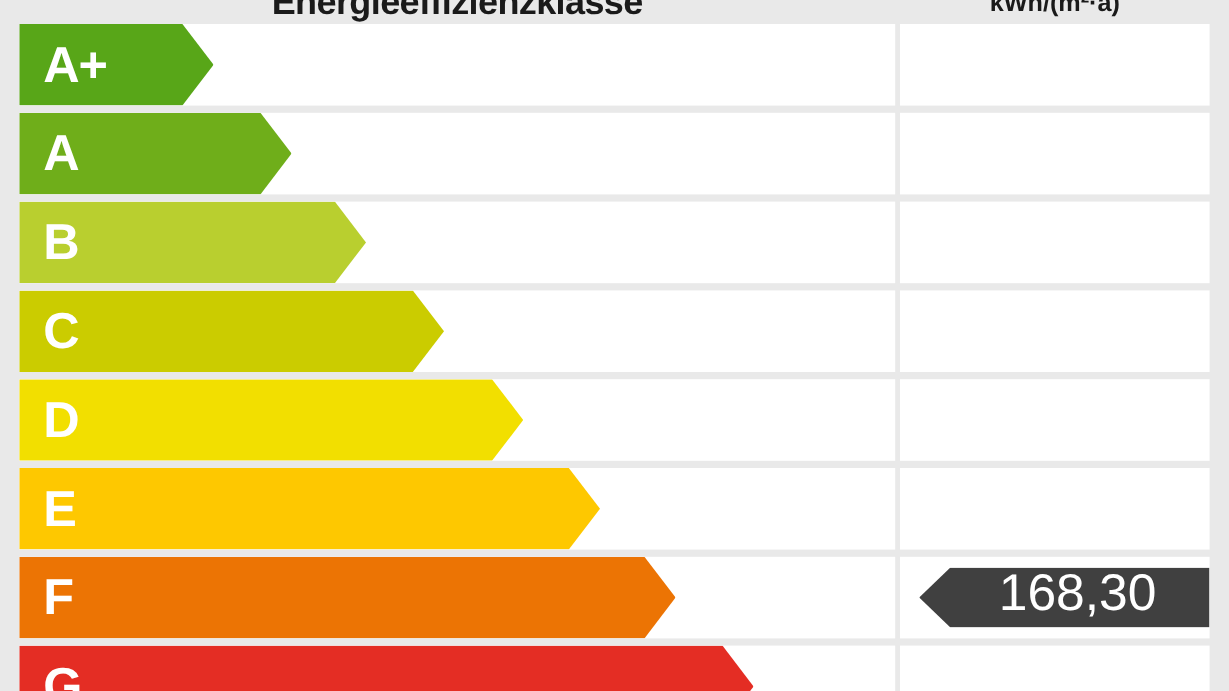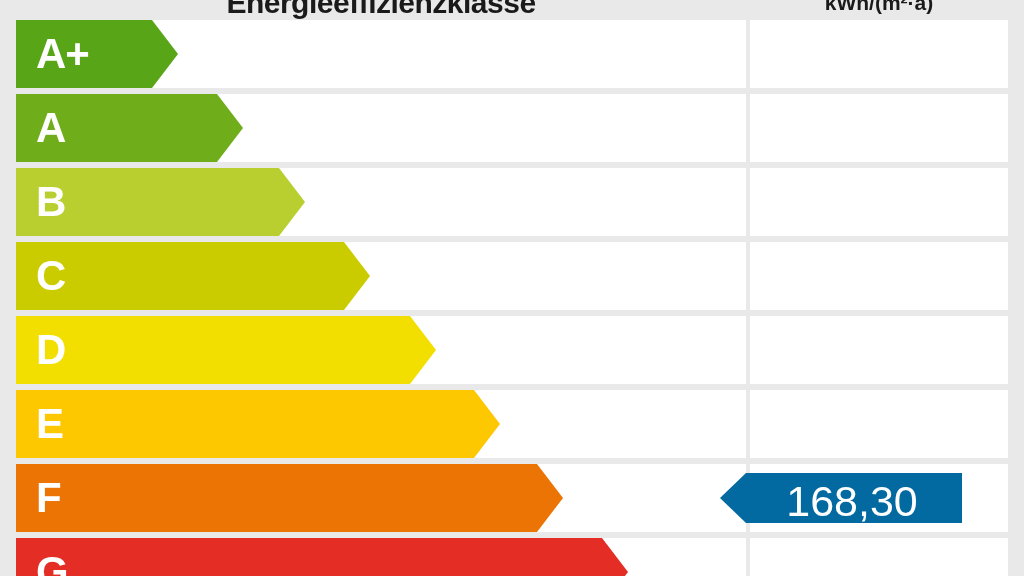--- a/index.html
+++ b/index.html
@@ -103,28 +103,28 @@
     font-weight: bold;
     line-height: 1;
     padding-left: 20px;
     letter-spacing: -1px;
     white-space: nowrap;
   }
 
   
   .value-badge {
     position: absolute;
-    left: 720px;
+    left: 766px;
     top: 9px;
     width: 242px;
     height: 50px;
-    background: #0369a1;
+    background: #404040;
     clip-path: polygon(26px 0, 100% 0, 100% 100%, 26px 100%, 0 50%);
     display: flex;
-    align-items: flex-end;
+    align-items: flex-start;
     justify-content: center;
   }
   .value-badge span {
     color: #ffffff;
     font-size: 43px;
     font-weight: normal;
     line-height: 1;
     padding-left: 22px;
     letter-spacing: 0px;
     white-space: nowrap;

